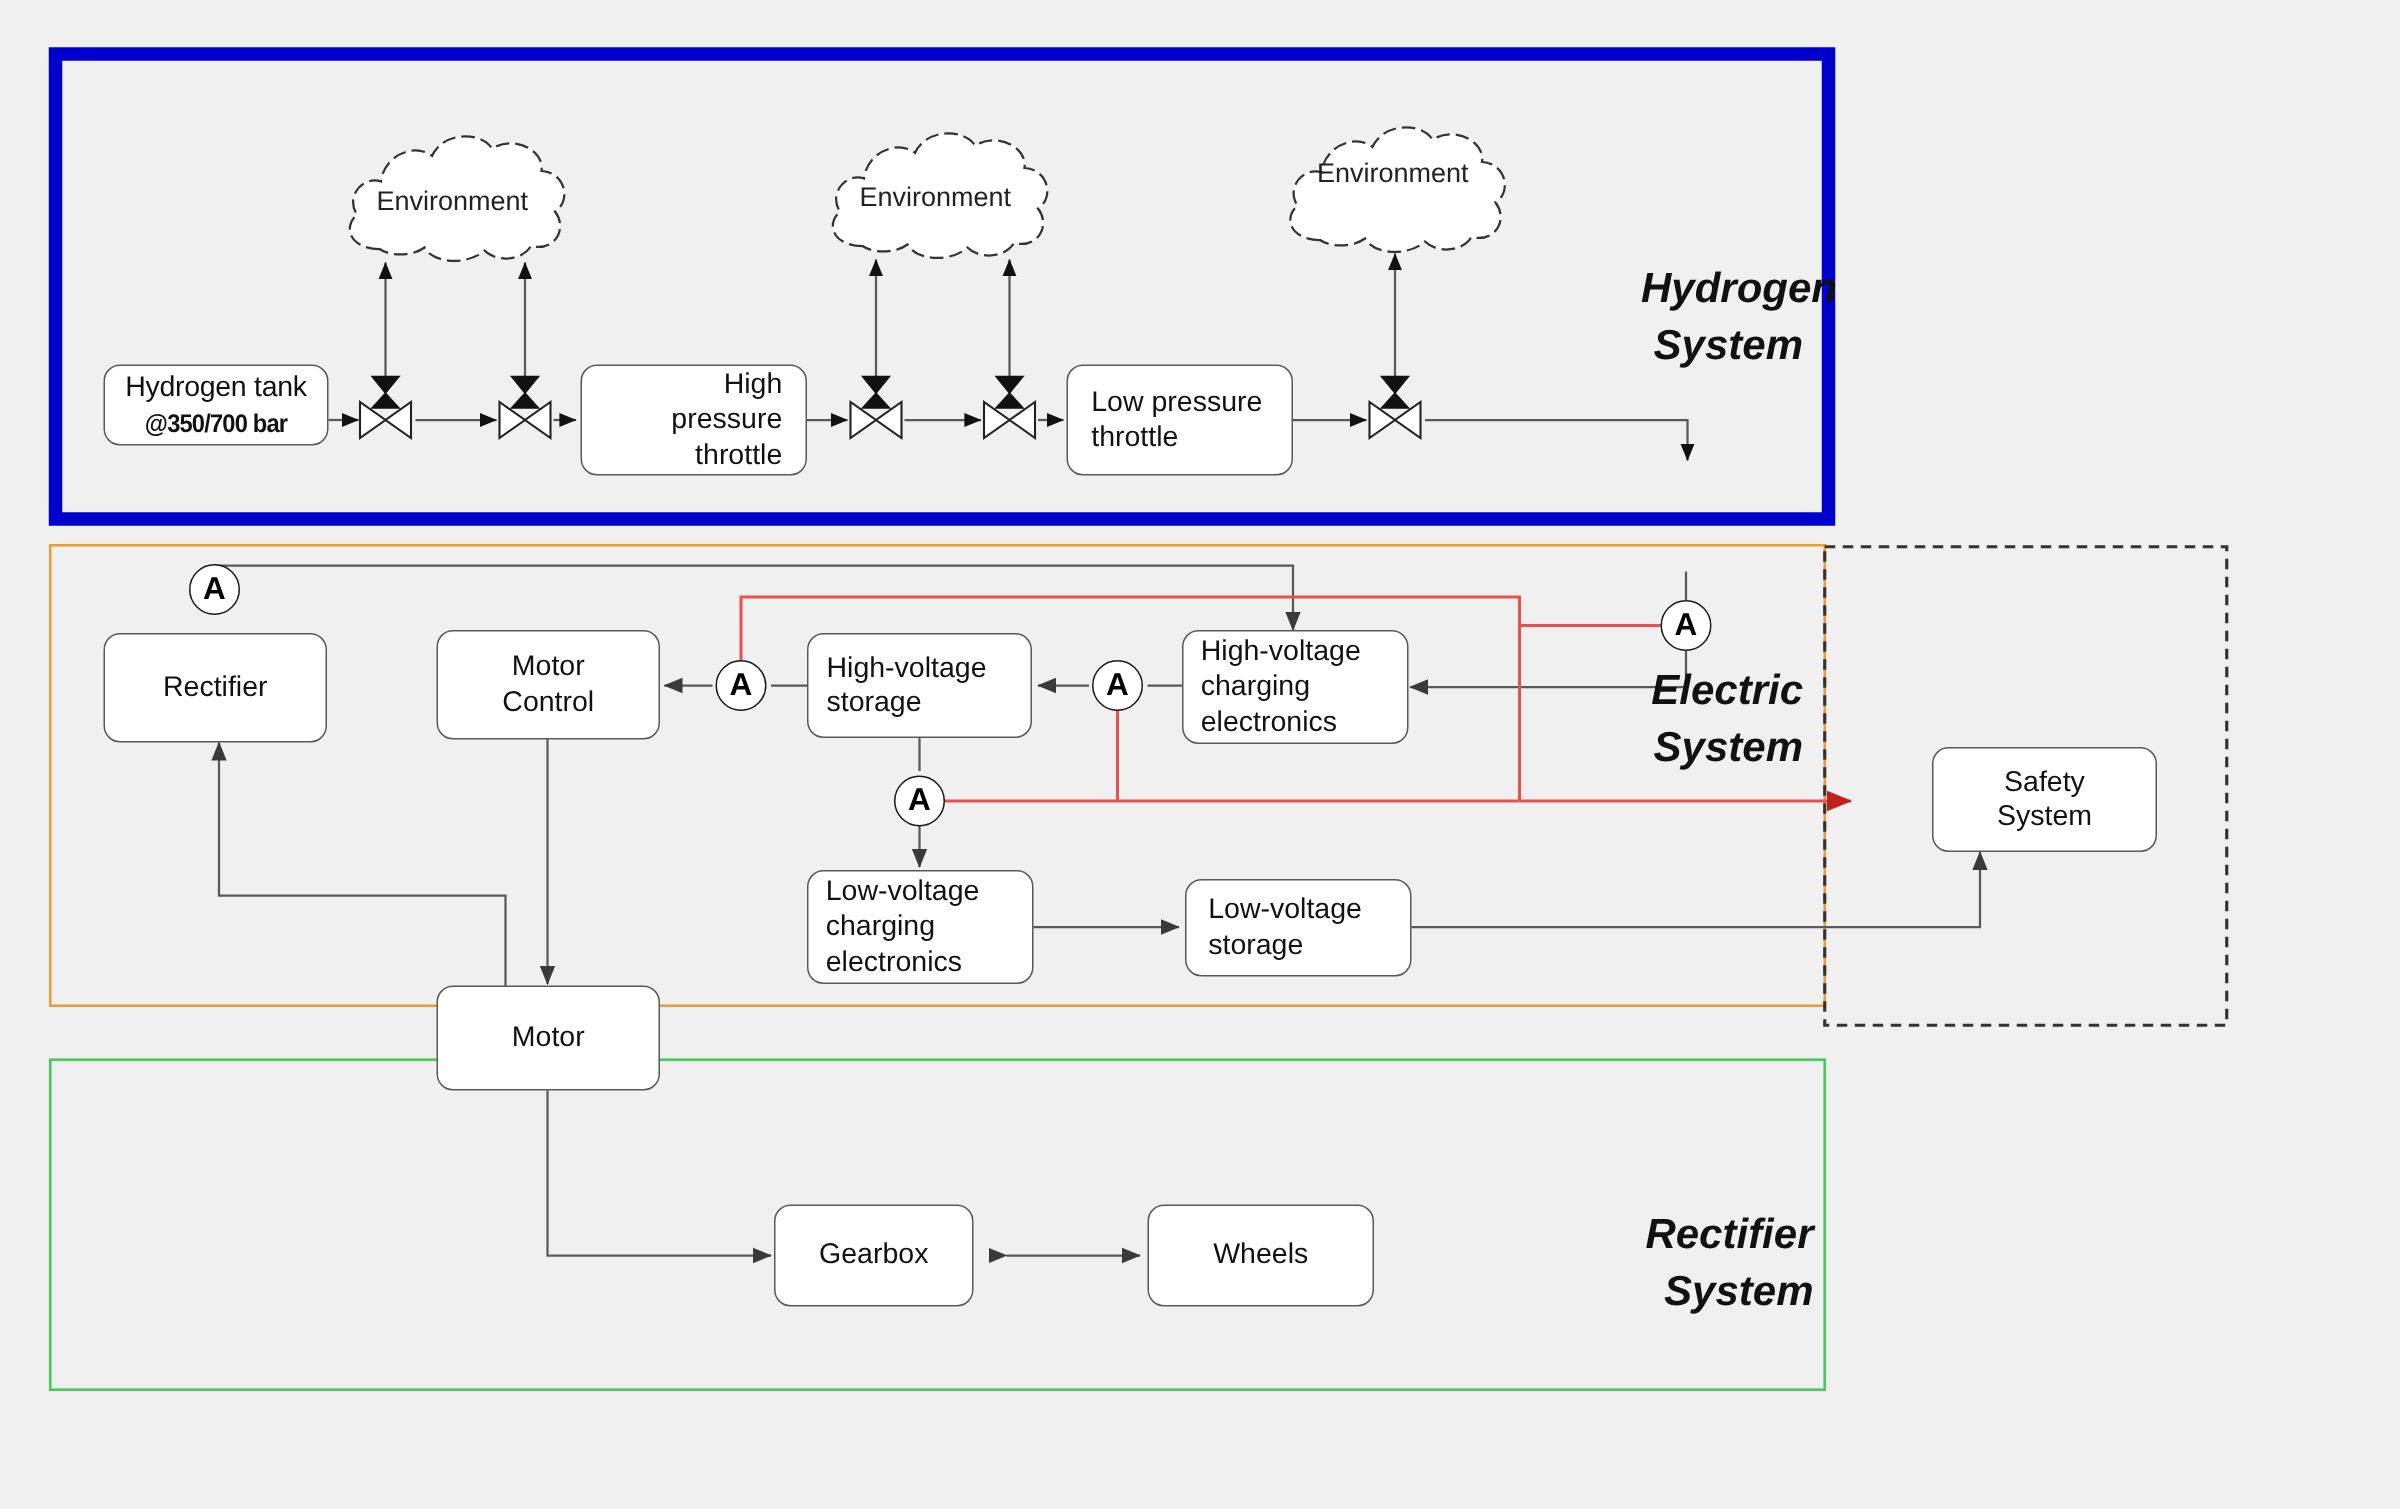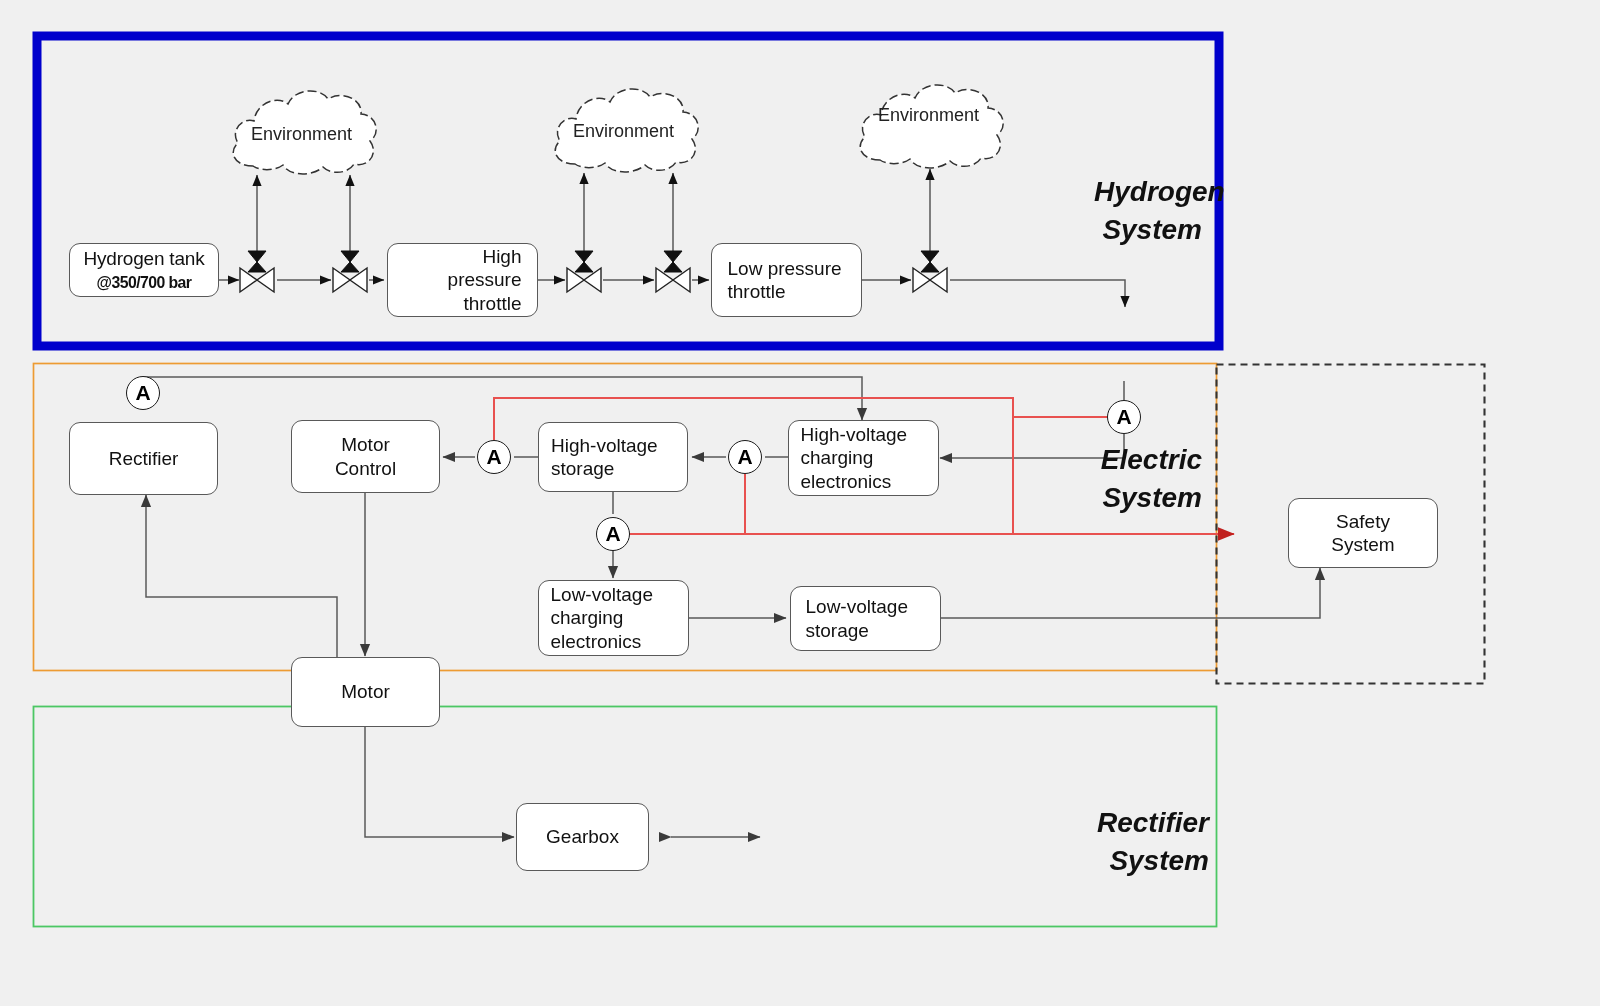--- a/index.html
+++ b/index.html
@@ -207,20 +207,23 @@
   </div>
 
   <div class="node" style="left:291px;top:657px;width:149px;height:70px;">
     <span>Motor</span>
   </div>
 
   <div class="node" style="left:516px;top:803px;width:133px;height:68px;">
     <span>Gearbox</span>
   </div>
 
+  <div class="node" style="left:765px;top:803px;width:151px;height:68px;">
+    <span>Wheels</span>
+  </div>
 
   <div class="amark" style="left:126px;top:376px;">
     <span>A</span>
   </div>
   <div class="amark" style="left:477px;top:440px;">
     <span>A</span>
   </div>
   <div class="amark" style="left:728px;top:440px;">
     <span>A</span>
   </div>

